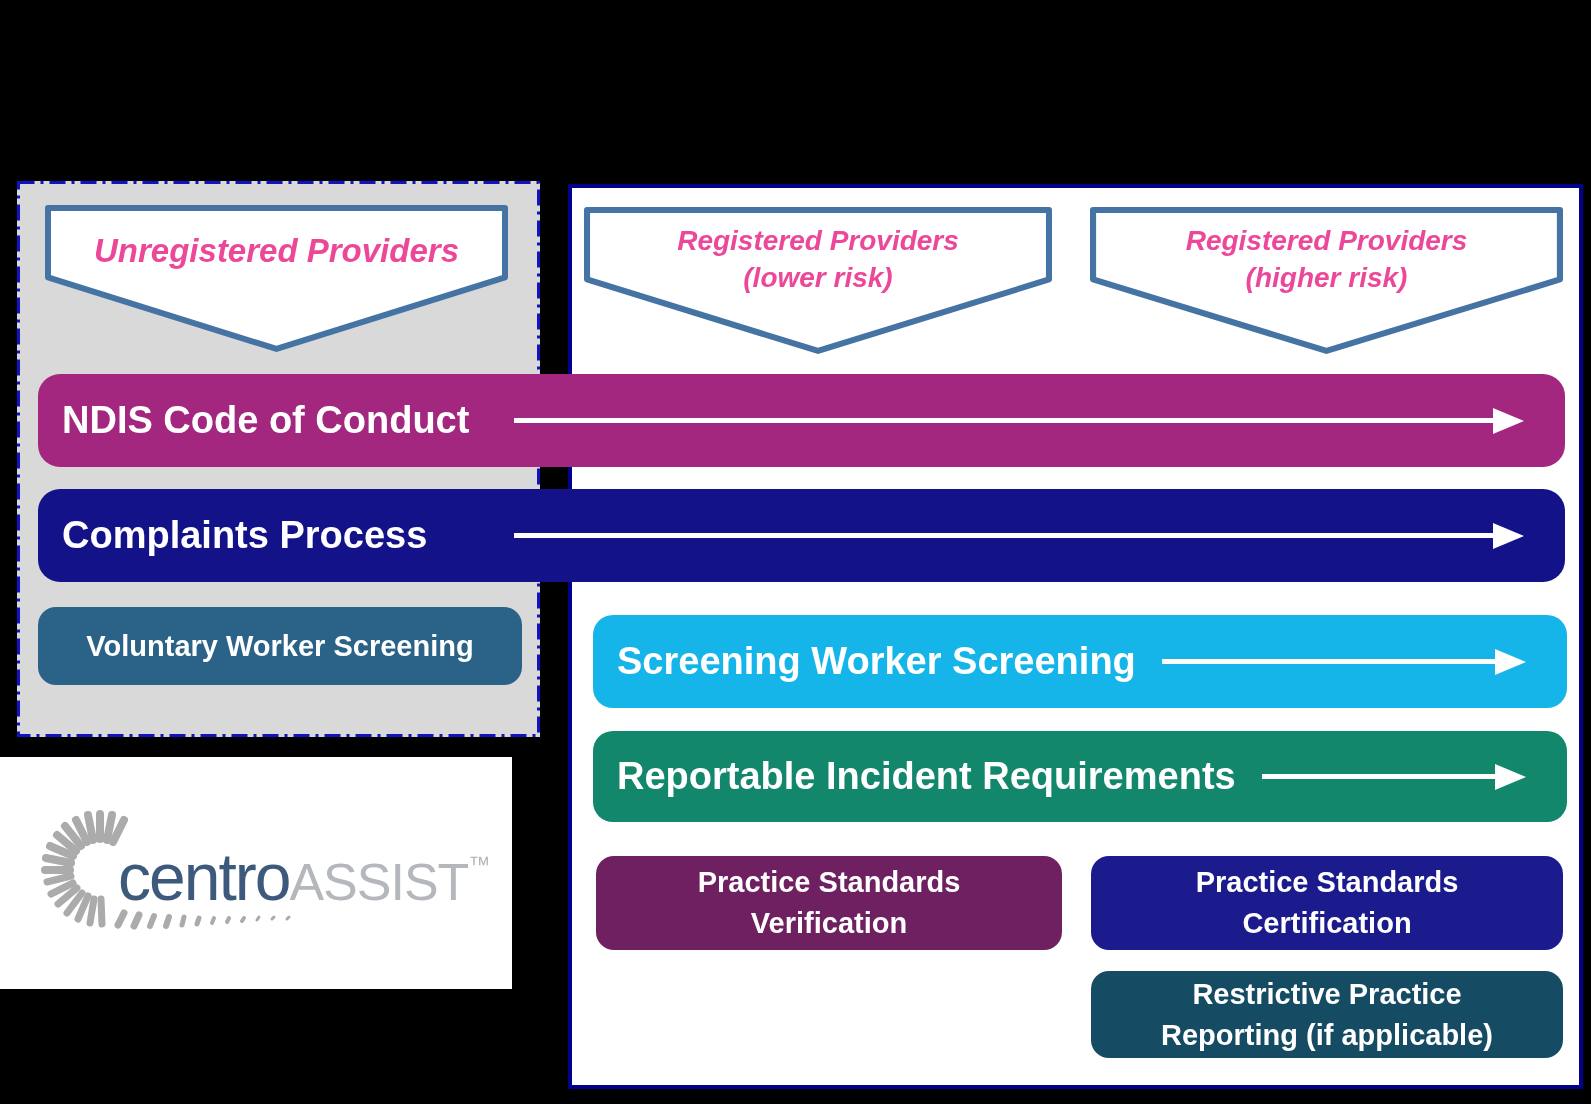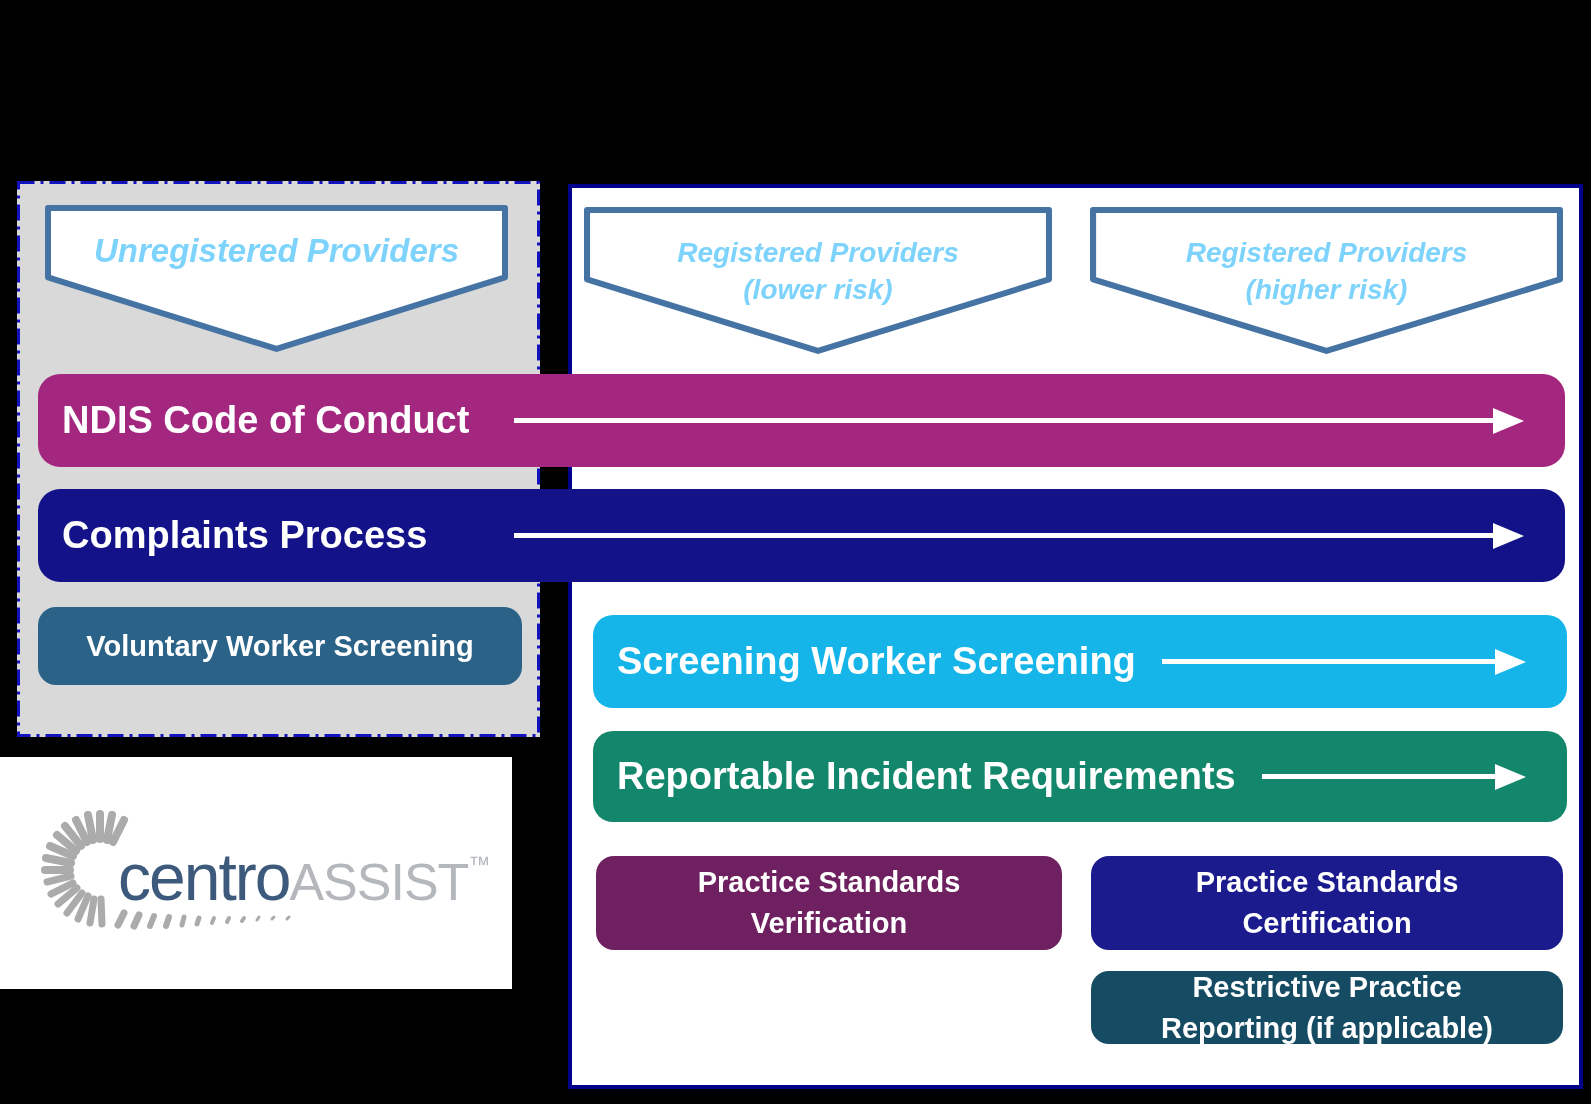--- a/index.html
+++ b/index.html
@@ -20,28 +20,28 @@
   .gray-panel > svg{position:absolute;left:0;top:0;width:100%;height:100%;}
   .white-panel{
     position:absolute;left:568px;top:184px;width:1015px;height:905px;
     background:#FFFFFF;border:4px solid #01018B;box-sizing:border-box;
   }
 
   
   .banner{position:absolute;}
   .banner > svg{position:absolute;left:0;top:0;width:100%;height:100%;}
   .banner-text{
-    position:relative;text-align:center;color:#7dd3fc;
+    position:relative;text-align:center;color:#ec4899;
     font-weight:bold;font-style:italic;line-height:1.32;
   }
   #banner-unreg{left:45px;top:205px;width:463px;height:148px;}
   #banner-unreg .banner-text{padding-top:24px;font-size:33px;}
   #banner-lower{left:584px;top:207px;width:468px;height:148px;}
   #banner-higher{left:1090px;top:207px;width:473px;height:148px;}
-  .banner-2line .banner-text{padding-top:16px;font-size:28px;margin-top:12px;}
+  .banner-2line .banner-text{padding-top:16px;font-size:28px;}
 
   
   .bar{
     position:absolute;display:flex;align-items:center;
     color:#fff;font-weight:bold;border-radius:22px;
   }
   .bar .label{padding-left:24px;white-space:nowrap;}
   .label-fixed{width:452px;flex:none;}
   .big{font-size:38px;}
   .bar-ndis{left:38px;top:374px;width:1527px;height:93px;}
@@ -72,21 +72,21 @@
 
   
   .box{
     position:absolute;border-radius:18px;color:#fff;font-weight:bold;
     display:flex;flex-direction:column;justify-content:center;
     text-align:center;font-size:29px;line-height:1.4;
   }
   .box span{display:block;}
   .box-verification{left:596px;top:856px;width:466px;height:94px;}
   .box-certification{left:1091px;top:856px;width:472px;height:94px;}
-  .box-restrictive{left:1091px;top:971px;width:472px;height:73px;}
+  .box-restrictive{left:1091px;top:971px;width:472px;height:87px;}
 
   
   .logo-box{
     position:absolute;left:0;top:757px;width:512px;height:232px;
     background:#FFFFFF;
   }
   .logo-box svg{position:absolute;left:0;top:0;width:100%;height:100%;}
 </style>
 </head>
 <body>

